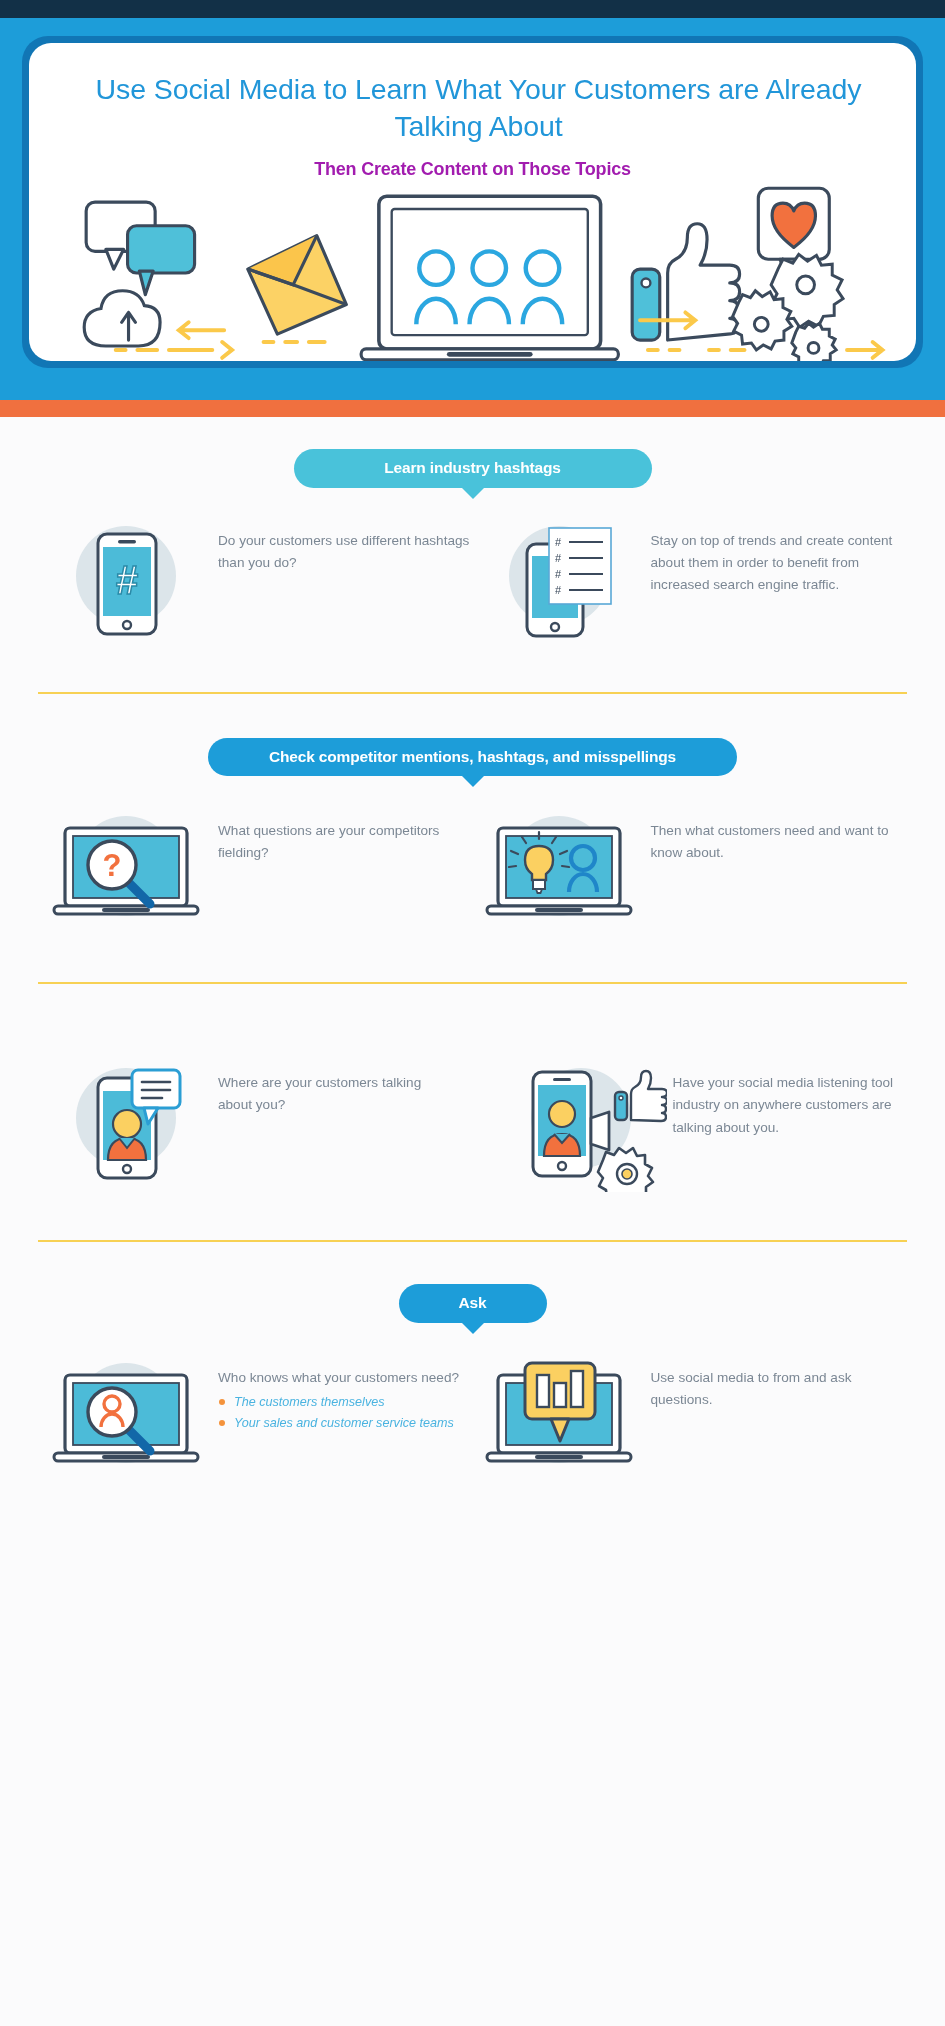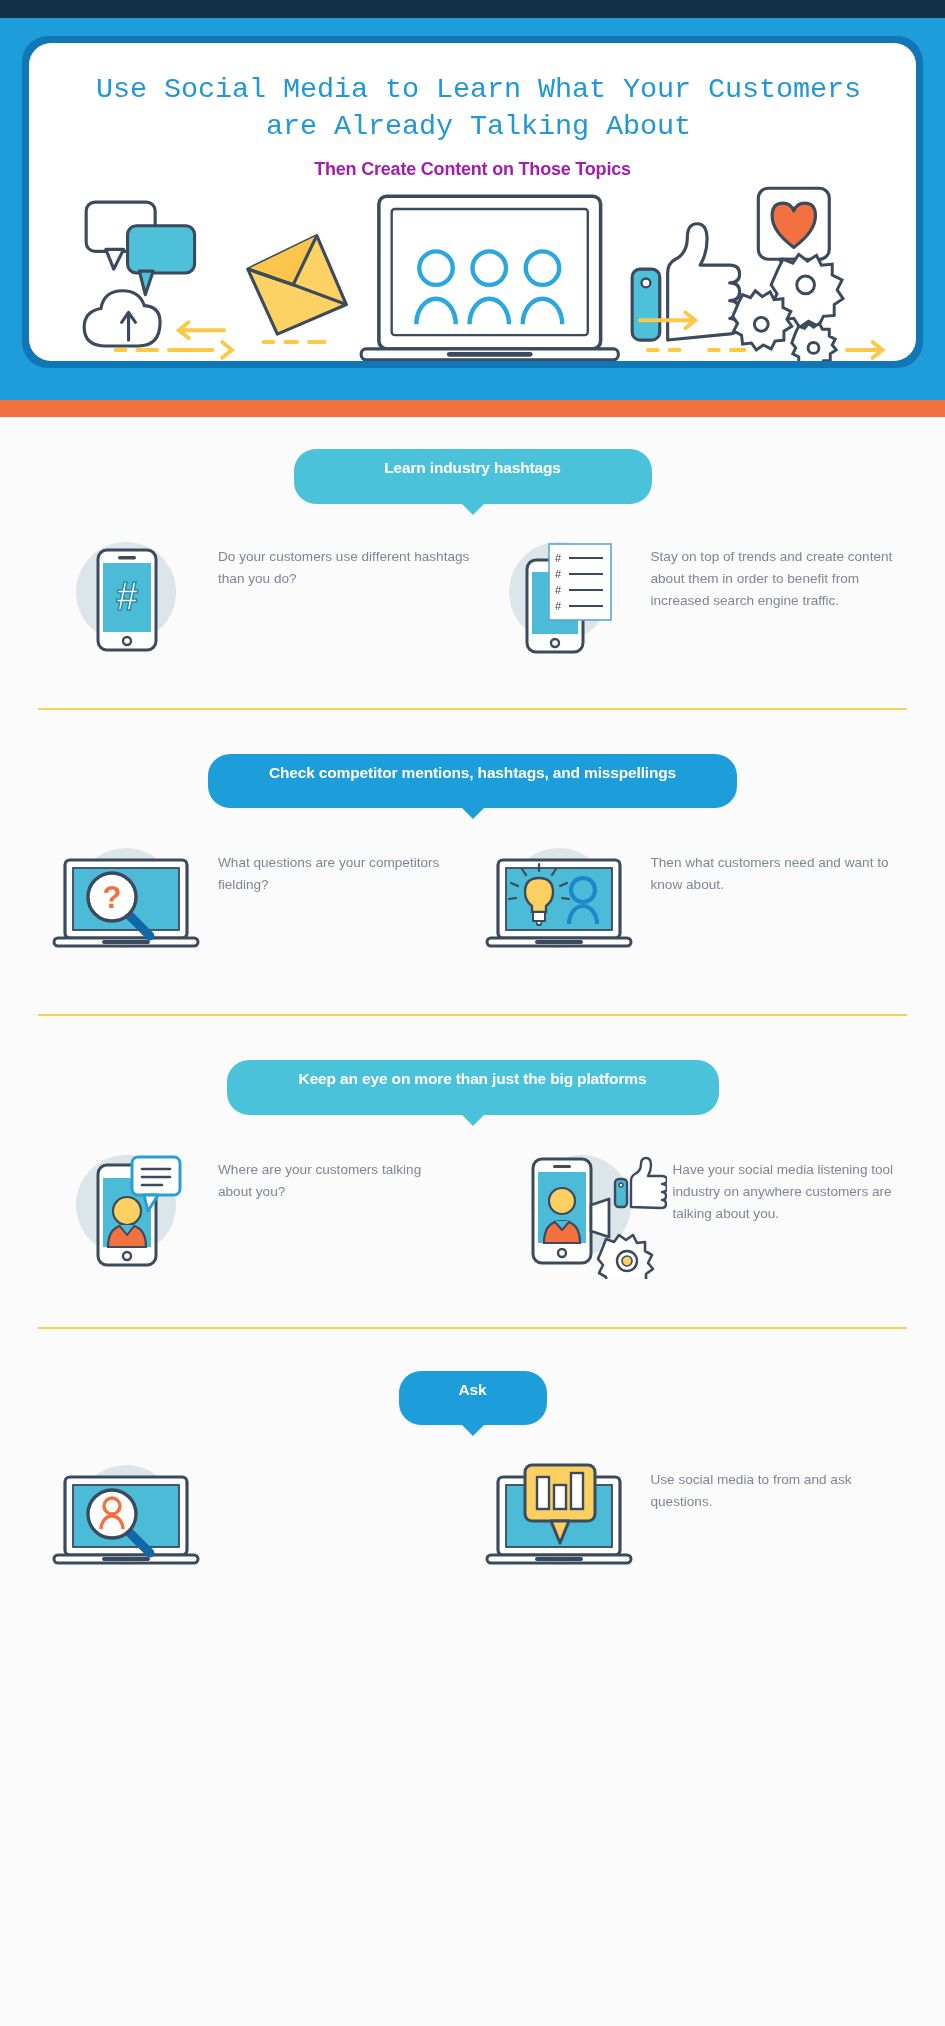--- a/index.html
+++ b/index.html
@@ -33,21 +33,20 @@
     overflow: hidden;
   }
   .hero-title {
     color: #2196d9;
     font-size: 28.5px;
     font-weight: 400;
     line-height: 1.30;
     text-align: center;
     padding: 28px 48px 0 60px;
     letter-spacing: -0.1px;
-    font-family: Liberation Mono, monospace;
   }
   .hero-sub {
     color: #a21caf;
     font-size: 18px;
     font-weight: bold;
     text-align: center;
     margin-top: 14px;
     letter-spacing: -0.2px;
   }
   .hero-art { position: absolute; left: 0; top: 130px; width: 100%; height: 205px; }
@@ -55,21 +54,21 @@
   .orangebar { height: 17px; background: #f0703f; }
 
   
   .section { position: relative; padding: 0 0 0 0; }
   .banner-wrap { display: flex; justify-content: center; position: relative; }
   .banner {
     position: relative;
     color: #fff;
     font-weight: bold;
     font-size: 15.5px;
-    padding: 11px 26px 28px 26px;
+    padding: 11px 26px 12px 26px;
     border-radius: 22px;
     text-align: center;
     line-height: 1;
     letter-spacing: -0.15px;
   }
   .banner::after {
     content: "";
     position: absolute;
     left: 50%;
     margin-left: -12px;
@@ -313,23 +312,20 @@
             </g>
           </svg>
         </div>
         <div class="copy">Then what customers need and want to know about.</div>
       </div>
     </div>
     <div class="divider" style="margin-top:42px;"></div>
   </div>
 
   <div class="section" style="padding-top:44px;">
-    <div class="banner-wrap">
-      <div class="banner cyan" style="width:492px">Keep an eye on more than just the big platforms</div>
-    </div>
     <div class="cols" style="margin-top:34px;gap:44px;">
       <div class="col">
         <div class="art">
           <div class="blob"></div>
           <svg width="172" height="130" viewBox="0 0 172 130" style="position:absolute;left:0;top:0;">
             <rect x="58" y="16" width="58" height="100" rx="9" fill="#fff" stroke="#3b4a5c" stroke-width="3"></rect>
             <rect x="63" y="29" width="48" height="69" fill="#4cbbd8"></rect>
             <circle cx="87" cy="107" r="4" fill="none" stroke="#3b4a5c" stroke-width="2.4"></circle>
             <circle cx="87" cy="62" r="14" fill="#fbd061" stroke="#3b4a5c" stroke-width="2.2"></circle>
             <path d="M68 98 q0 -22 19 -22 q19 0 19 22 Z" fill="#f2713e" stroke="#3b4a5c" stroke-width="2.2"></path>
@@ -383,20 +379,27 @@
             <rect x="25" y="18" width="122" height="78" rx="5" fill="#fff" stroke="#3b4a5c" stroke-width="3.2"></rect>
             <rect x="33" y="26" width="106" height="62" fill="#4cbbd8" stroke="#3b4a5c" stroke-width="1.8"></rect>
             <rect x="14" y="96" width="144" height="8" rx="4" fill="#fff" stroke="#3b4a5c" stroke-width="3"></rect>
             <rect x="62" y="98" width="48" height="4" rx="2" fill="#3b4a5c"></rect>
             <path d="M88 72 L110 94" stroke="#1267a8" stroke-width="9" stroke-linecap="round"></path>
             <circle cx="72" cy="55" r="24" fill="#fff" stroke="#3b4a5c" stroke-width="3.4"></circle>
             <circle cx="72" cy="47" r="8" fill="none" stroke="#f2713e" stroke-width="3.4"></circle>
             <path d="M61 70 a11 13 0 0 1 22 0" fill="none" stroke="#f2713e" stroke-width="3.4"></path>
           </svg>
         </div>
+        <div class="copy">
+          <div>Who knows what your customers need?</div>
+          <ul class="bullets">
+            <li>The customers themselves</li>
+            <li>Your sales and customer service teams</li>
+          </ul>
+        </div>
       </div>
       <div class="col">
         <div class="art">
           <div class="blob"></div>
           <svg width="172" height="130" viewBox="0 0 172 130" style="position:absolute;left:0;top:0;">
             <rect x="25" y="18" width="122" height="78" rx="5" fill="#fff" stroke="#3b4a5c" stroke-width="3.2"></rect>
             <rect x="33" y="26" width="106" height="62" fill="#4cbbd8" stroke="#3b4a5c" stroke-width="1.8"></rect>
             <rect x="14" y="96" width="144" height="8" rx="4" fill="#fff" stroke="#3b4a5c" stroke-width="3"></rect>
             <rect x="62" y="98" width="48" height="4" rx="2" fill="#3b4a5c"></rect>
             <rect x="52" y="6" width="70" height="56" rx="7" fill="#fbd061" stroke="#3b4a5c" stroke-width="3"></rect>

